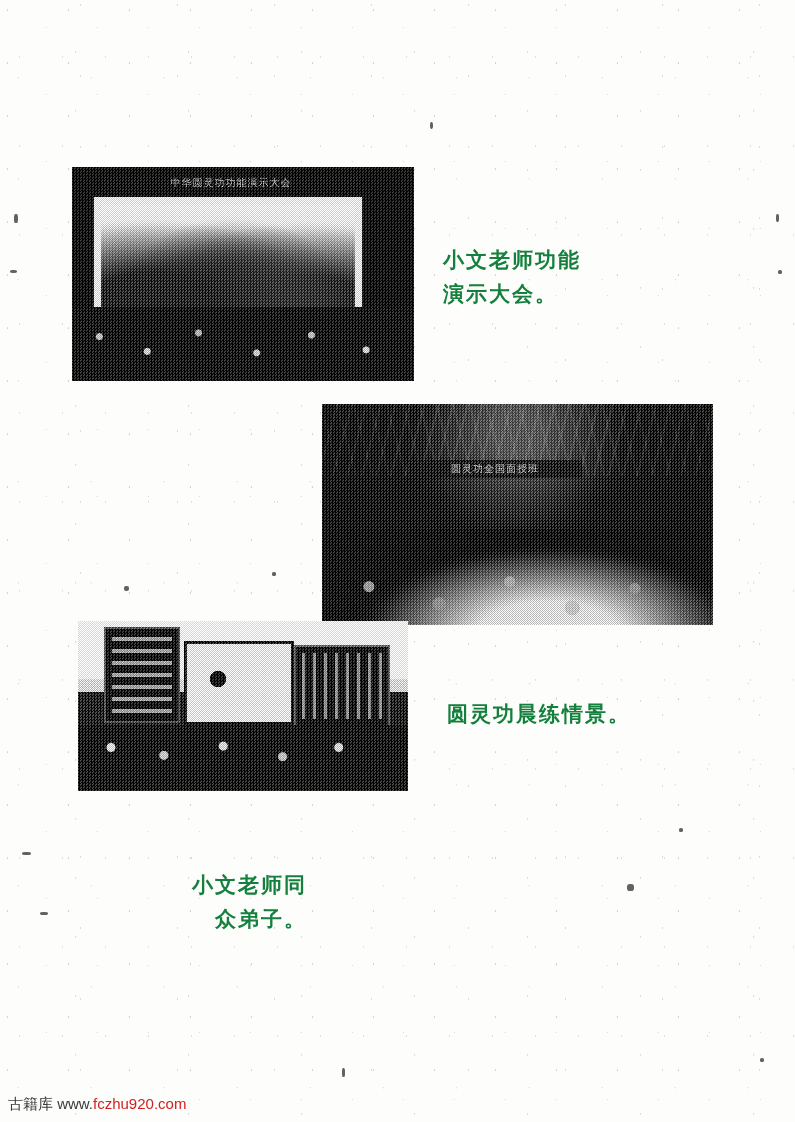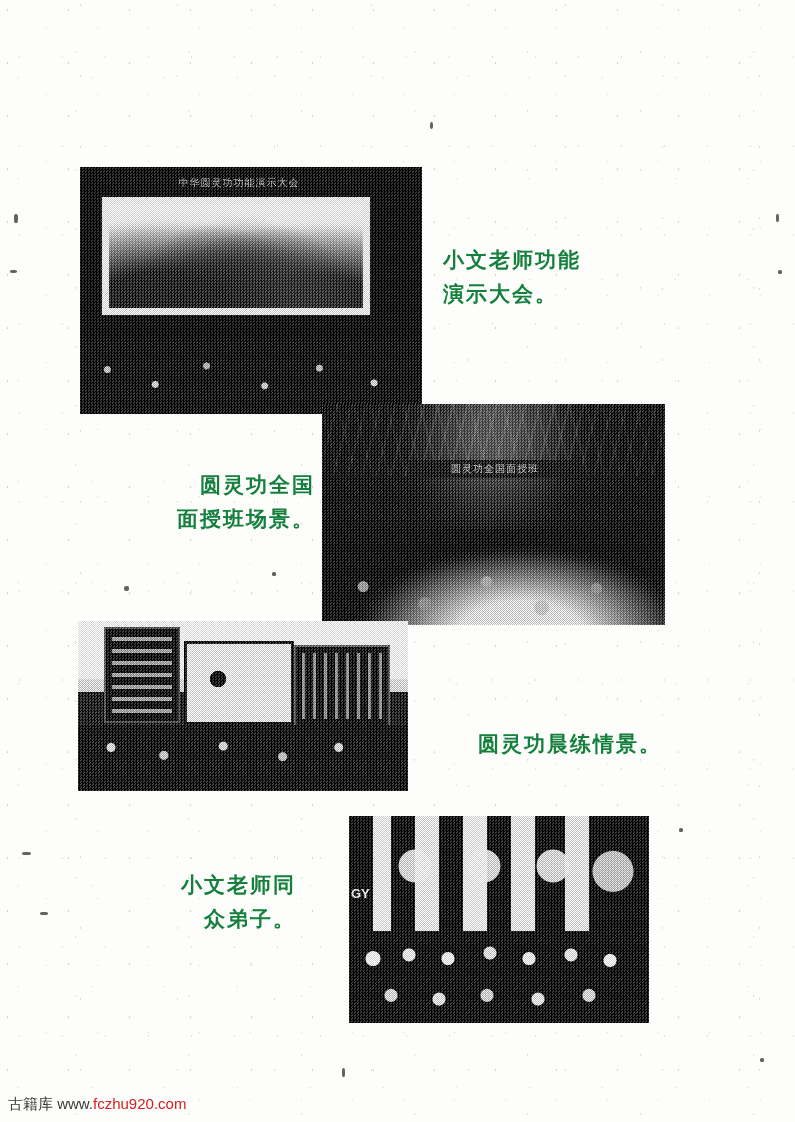--- a/index.html
+++ b/index.html
@@ -65,21 +65,21 @@
     position: absolute;
     inset: 0;
     background-image:
       repeating-conic-gradient(#ffffff 0% 25%, #000 0% 50%);
     background-size: 2px 2px;
     opacity: .22;
     mix-blend-mode: multiply;
   }
 
   
-  #photo-stage { left: 72px; top: 167px; width: 342px; height: 247px; margin-left: 8px; }
+  #photo-stage { left: 72px; top: 167px; width: 342px; height: 214px; }
   #photo-stage .frame-outer {
     position: absolute; inset: 0;
     background: #0d0d0d;
   }
   #photo-stage .banner {
     position: absolute; left: 30px; top: 8px; width: 258px; height: 16px;
     background: #151515;
     color: #d8d8d8;
     font-size: 10px;
     letter-spacing: 1px;
@@ -109,21 +109,21 @@
       radial-gradient(circle at 8% 40%, #bdbdbd 0 3px, transparent 4px),
       radial-gradient(circle at 22% 60%, #c9c9c9 0 3px, transparent 4px),
       radial-gradient(circle at 37% 35%, #b0b0b0 0 3px, transparent 4px),
       radial-gradient(circle at 54% 62%, #c4c4c4 0 3px, transparent 4px),
       radial-gradient(circle at 70% 38%, #b8b8b8 0 3px, transparent 4px),
       radial-gradient(circle at 86% 58%, #cccccc 0 3px, transparent 4px),
       #141414;
   }
 
   
-  #photo-hall { left: 322px; top: 404px; width: 343px; height: 221px; }
+  #photo-hall { left: 322px; top: 404px; width: 343px; height: 221px; padding-left: 48px; }
   #photo-hall .hall-bg {
     position:absolute; inset:0;
     background:
       radial-gradient(ellipse at 50% 14%, #5a5a5a 0 8%, #1d1d1d 40%, #0b0b0b 100%),
       #0c0c0c;
   }
   #photo-hall .ceiling {
     position:absolute; left:0; top:0; width:100%; height:72px;
     background:
       repeating-linear-gradient(105deg, rgba(255,255,255,.10) 0 2px, transparent 2px 14px),
@@ -247,22 +247,22 @@
     font-family: "DejaVu Sans", sans-serif;
     font-weight: 700;
     font-size: 21px;
     line-height: 34px;
     color: #15803d;
     letter-spacing: 2px;
     white-space: pre-line;
   }
   #caption-1 { left: 443px; top: 243px; }
   #caption-2 { left: 105px; top: 468px; text-align: right; width: 210px; }
-  #caption-3 { left: 447px; top: 727px; margin-left: 31px; }
-  #caption-4 { left: 92px; top: 868px; text-align: right; width: 204px; }
+  #caption-3 { left: 447px; top: 697px; }
+  #caption-4 { left: 103px; top: 868px; text-align: right; width: 204px; }
 
   
   .footer {
     position: absolute;
     left: 8px;
     bottom: 8px;
     font-family: "Liberation Sans", sans-serif;
     font-size: 15px;
     color: #3a3a3a;
     white-space: nowrap;
@@ -313,34 +313,23 @@
   <div class="photo" id="photo-street">
     <div class="sky"></div>
     <div class="bldgA"></div>
     <div class="bldgB"></div>
     <div class="bldgC"></div>
     <div class="ground"></div>
     <div class="grain"></div>
     <div class="grain2"></div>
   </div>
 
-  <div class="photo" id="photo-group">
-    <div class="bg"></div>
-    <div class="facade"></div>
-    <div class="arches"></div>
-    <div class="sign">GY</div>
-    <div class="people"></div>
-    <div class="grain"></div>
-    <div class="grain2"></div>
-  </div>
 
   <div class="caption" id="caption-1">小文老师功能
 演示大会。</div>
-  <div class="caption" id="caption-2">圆灵功全国
-面授班场景。</div>
   <div class="caption" id="caption-3">圆灵功晨练情景。</div>
   <div class="caption" id="caption-4">小文老师同
 众弟子。</div>
 
   <div class="footer">
     <span>古籍库 www.</span><span class="site">fczhu920.com</span>
   </div>
 
 </div>
 

